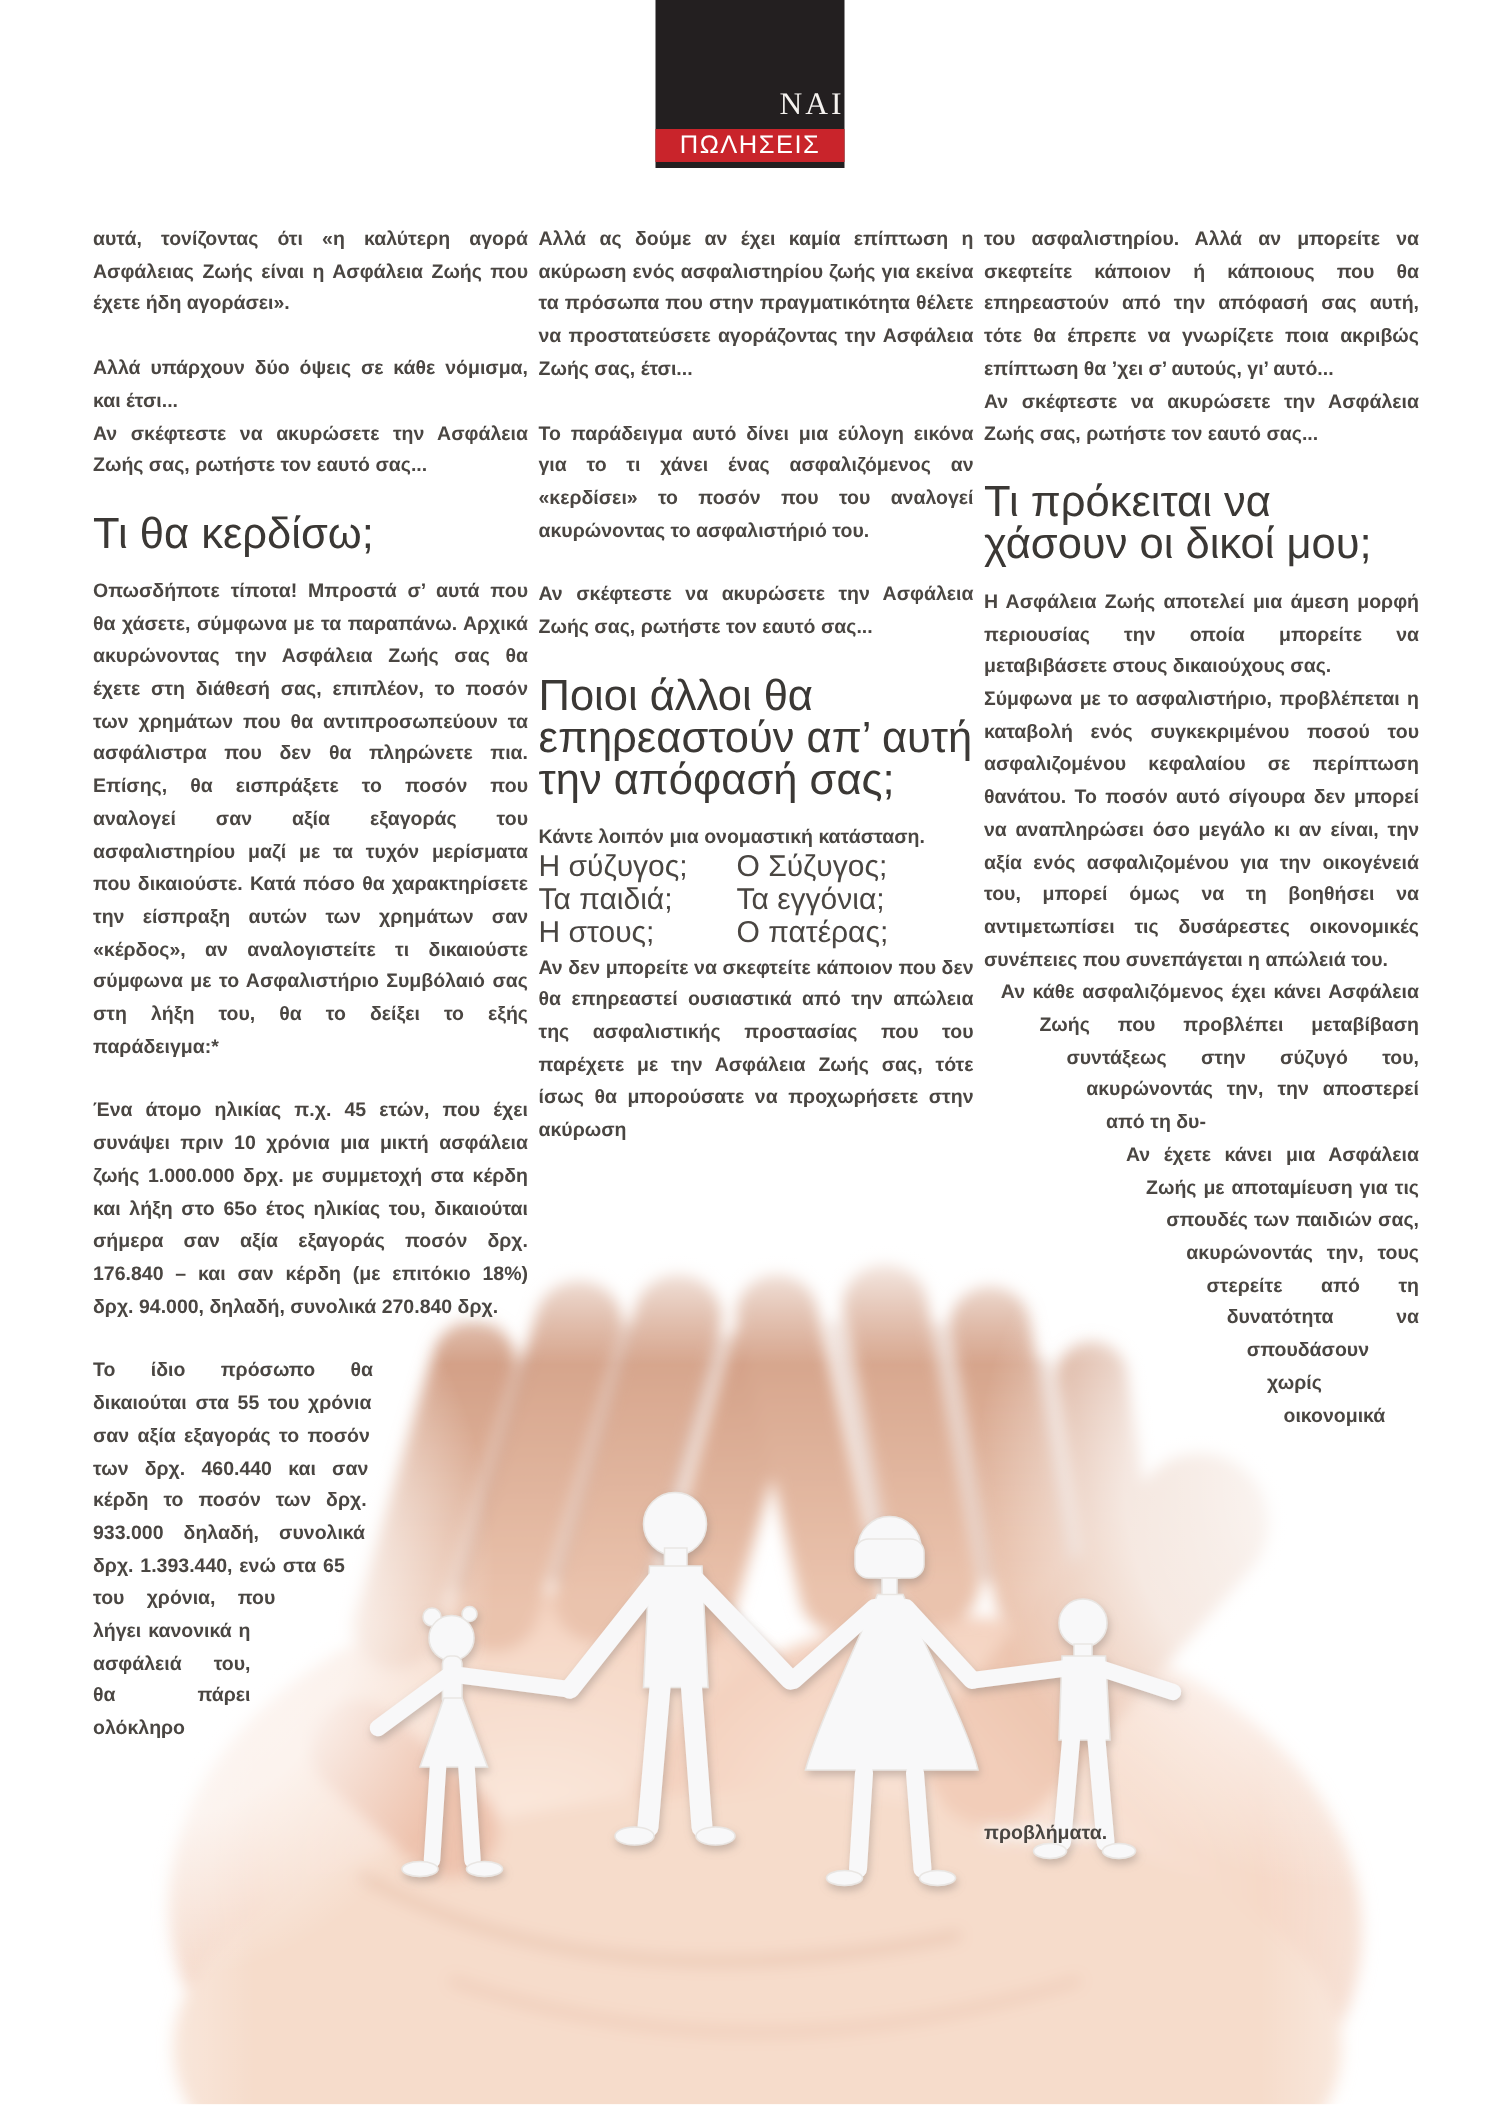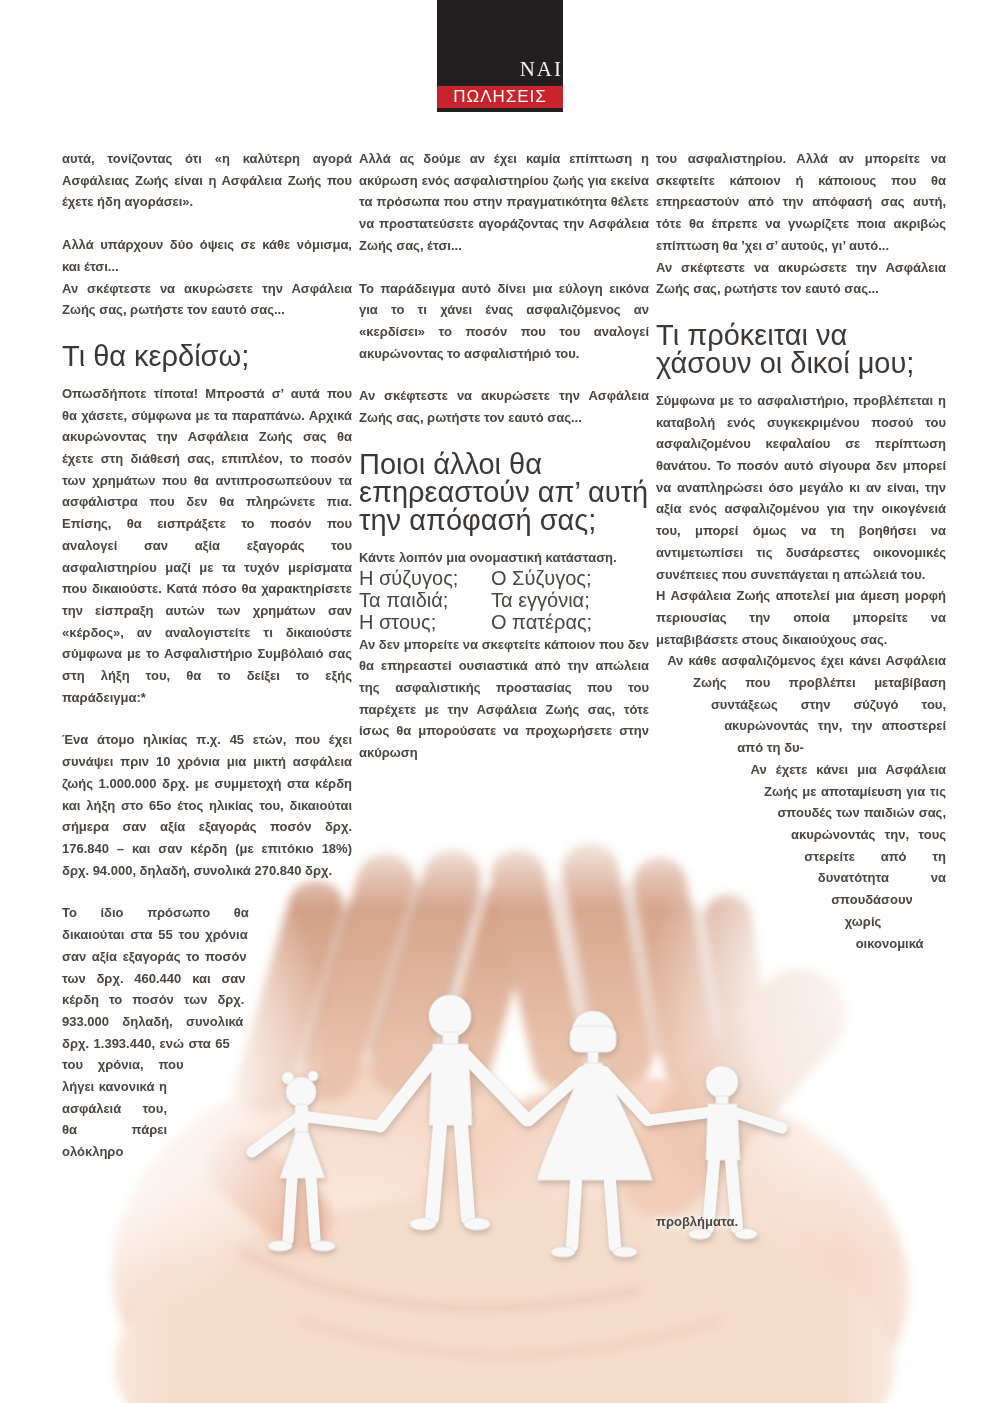--- a/index.html
+++ b/index.html
@@ -234,21 +234,21 @@
           <div>Τα εγγόνια;</div>
           <div>Η στους;</div>
           <div>Ο πατέρας;</div>
         </div>
         <p class="tight">Αν δεν μπορείτε να σκεφτείτε κάποιον που δεν θα επηρεαστεί ουσιαστικά από την απώλεια της ασφαλιστικής προστασίας που του παρέχετε με την Ασφάλεια Ζωής σας, τότε ίσως θα μπορούσατε να προχωρήσετε στην ακύρωση</p>
       </div>
     <div class="column">
         <p class="tight">του ασφαλιστηρίου. Αλλά αν μπορείτε να σκεφτείτε κάποιον ή κάποιους που θα επηρεαστούν από την απόφασή σας αυτή, τότε θα έπρεπε να γνωρίζετε ποια ακριβώς επίπτωση θα ’χει σ’ αυτούς, γι’ αυτό...</p>
         <p>Αν σκέφτεστε να ακυρώσετε την Ασφάλεια Ζωής σας, ρωτήστε τον εαυτό σας...</p>
         <h2>Τι πρόκειται να χάσουν οι δικοί μου;</h2>
+        <p class="tight">Η Ασφάλεια Ζωής αποτελεί μια άμεση μορφή περιουσίας την οποία μπορείτε να μεταβιβάσετε στους δικαιούχους σας.</p>
         <p class="tight">Σύμφωνα με το ασφαλιστήριο, προβλέπεται η καταβολή ενός συγκεκριμένου ποσού του ασφαλιζομένου κεφαλαίου σε περίπτωση θανάτου. Το ποσόν αυτό σίγουρα δεν μπορεί να αναπληρώσει όσο μεγάλο κι αν είναι, την αξία ενός ασφαλιζομένου για την οικογένειά του, μπορεί όμως να τη βοηθήσει να αντιμετωπίσει τις δυσάρεστες οικονομικές συνέπειες που συνεπάγεται η απώλειά του.</p>
-        <p class="tight">Η Ασφάλεια Ζωής αποτελεί μια άμεση μορφή περιουσίας την οποία μπορείτε να μεταβιβάσετε στους δικαιούχους σας.</p>
         <div class="float-hand-left"></div>
         <p class="tight">Αν κάθε ασφαλιζόμενος έχει κάνει Ασφάλεια Ζωής που προβλέπει μεταβίβαση συντάξεως στην σύζυγό του, ακυρώνοντάς την, την αποστερεί από τη δυ-</p>
         <p class="tight">Αν έχετε κάνει μια Ασφάλεια Ζωής με αποταμίευση για τις σπουδές των παιδιών σας, ακυρώνοντάς την, τους στερείτε από τη δυνατότητα να σπουδάσουν χωρίς οικονομικά προβλήματα.</p>
       </div>
   </div>
 
 </div>
 
 </body></html>

